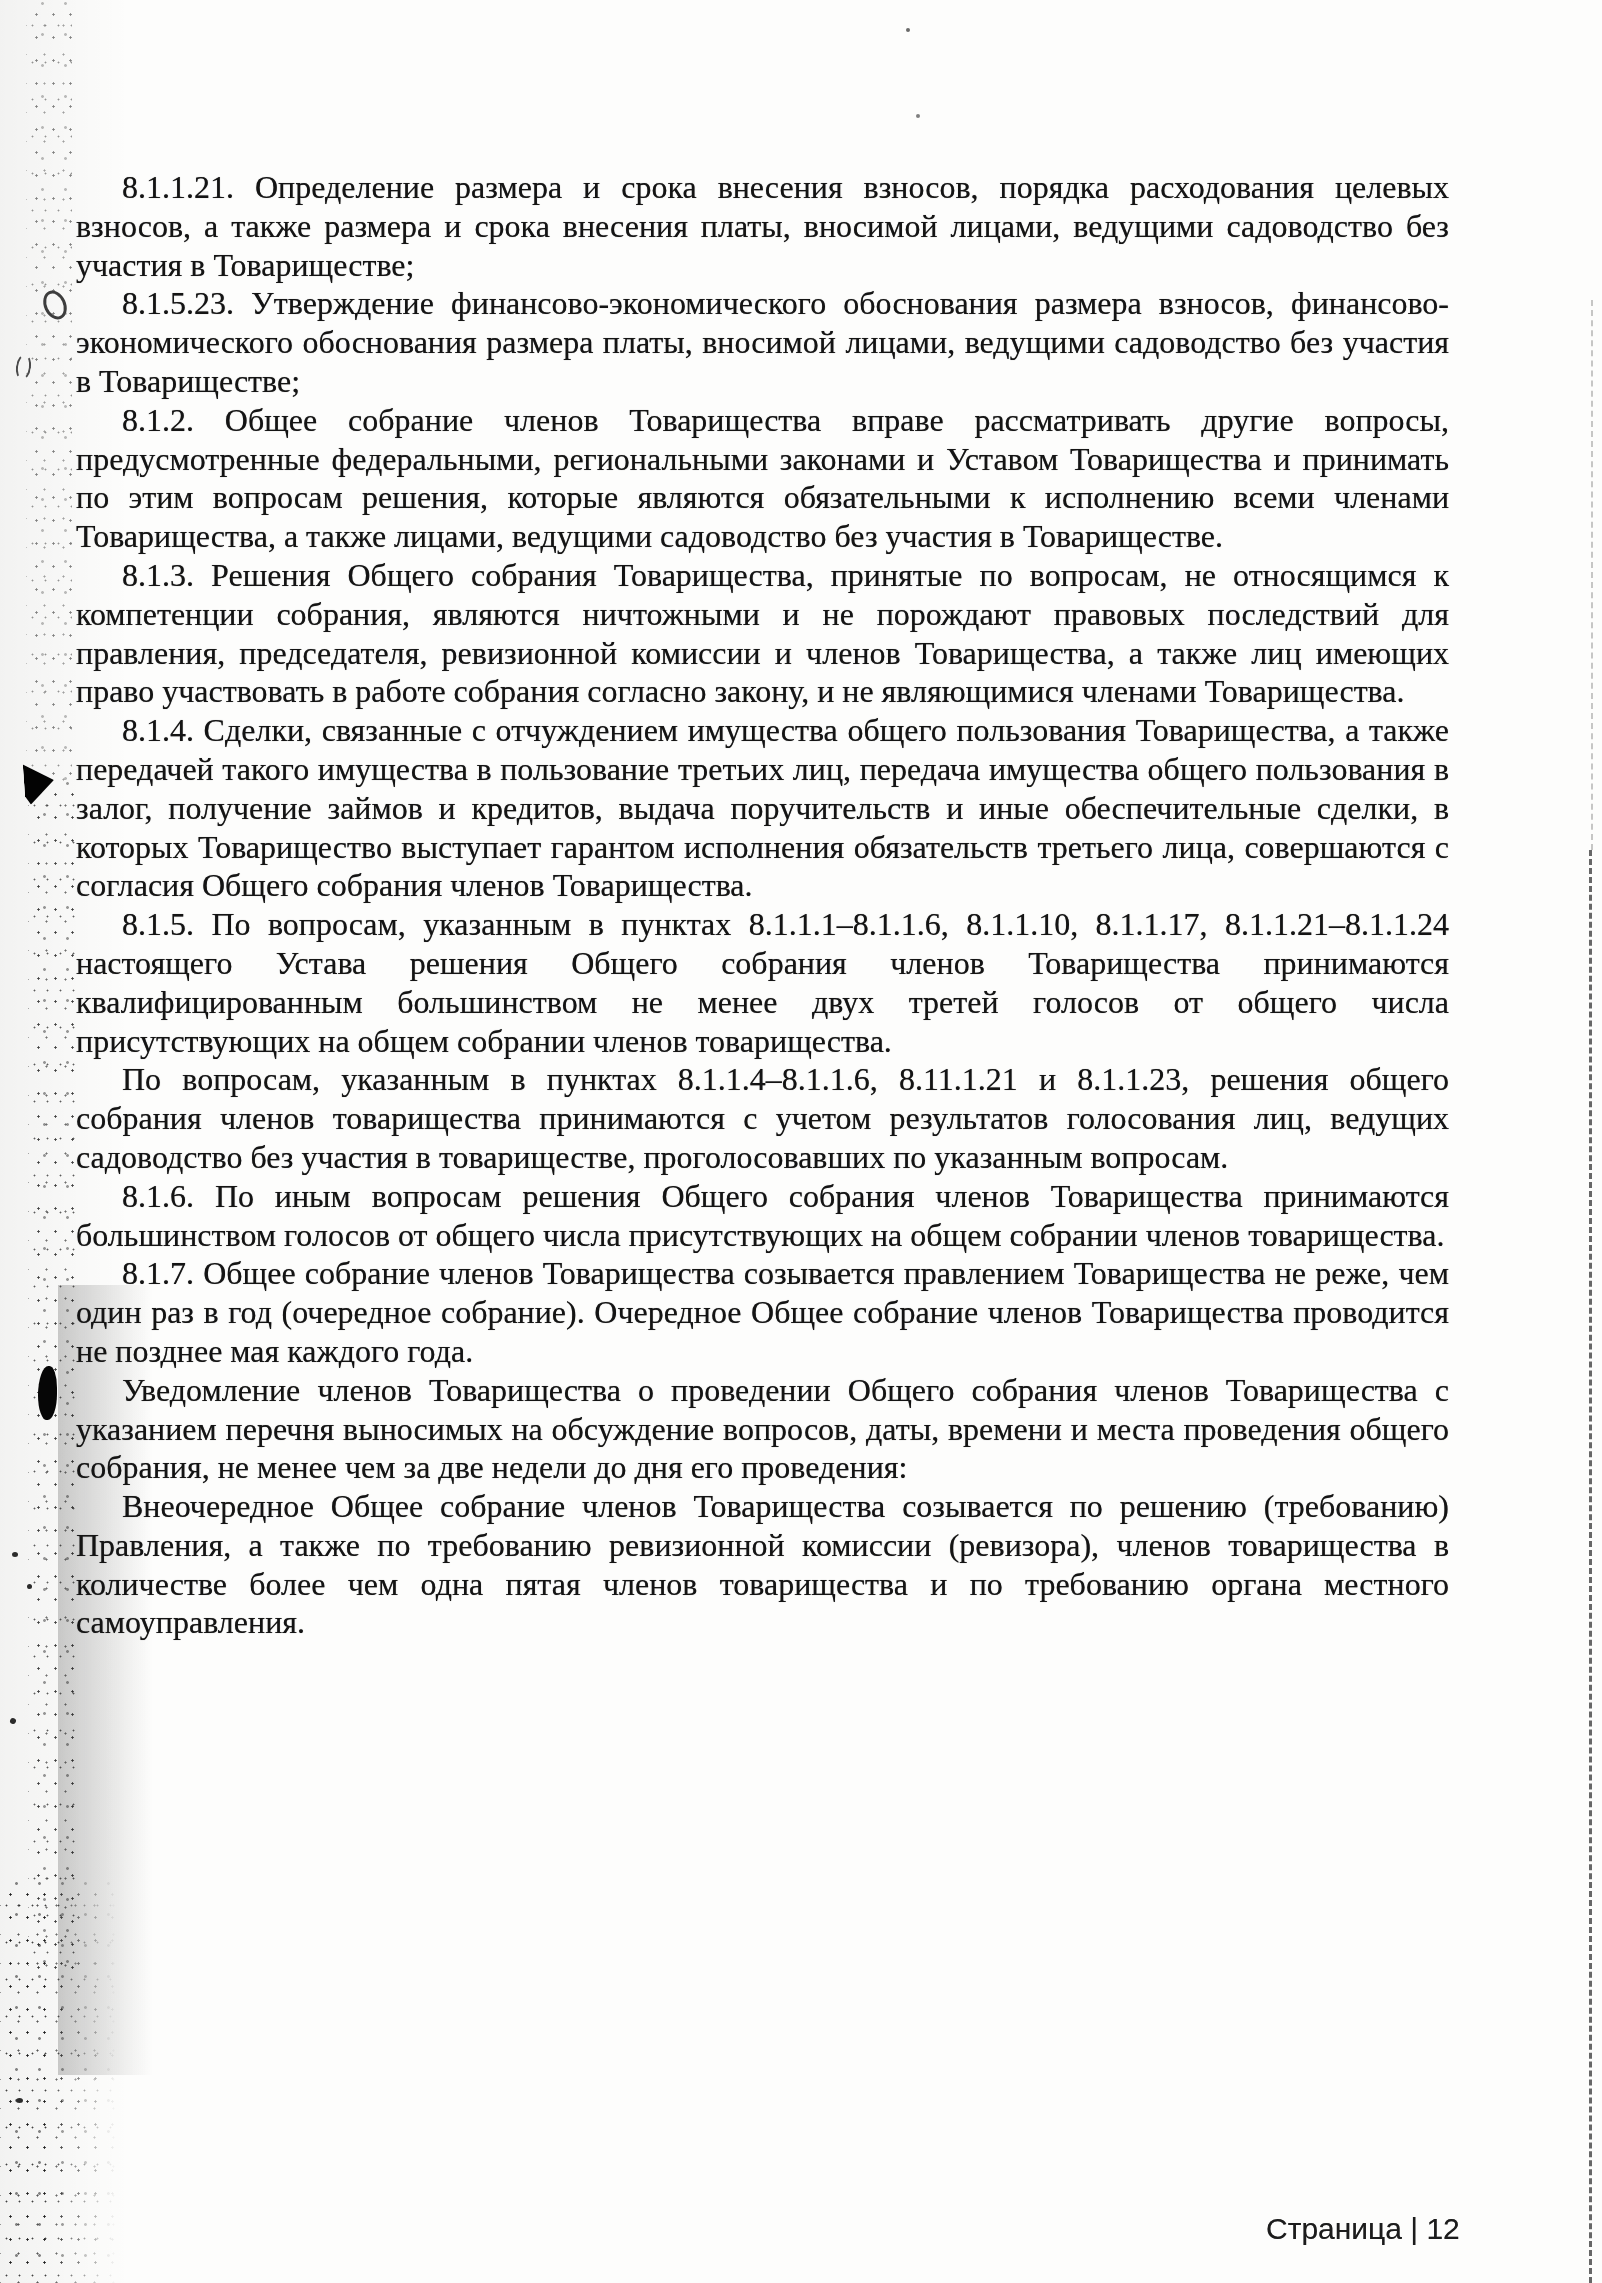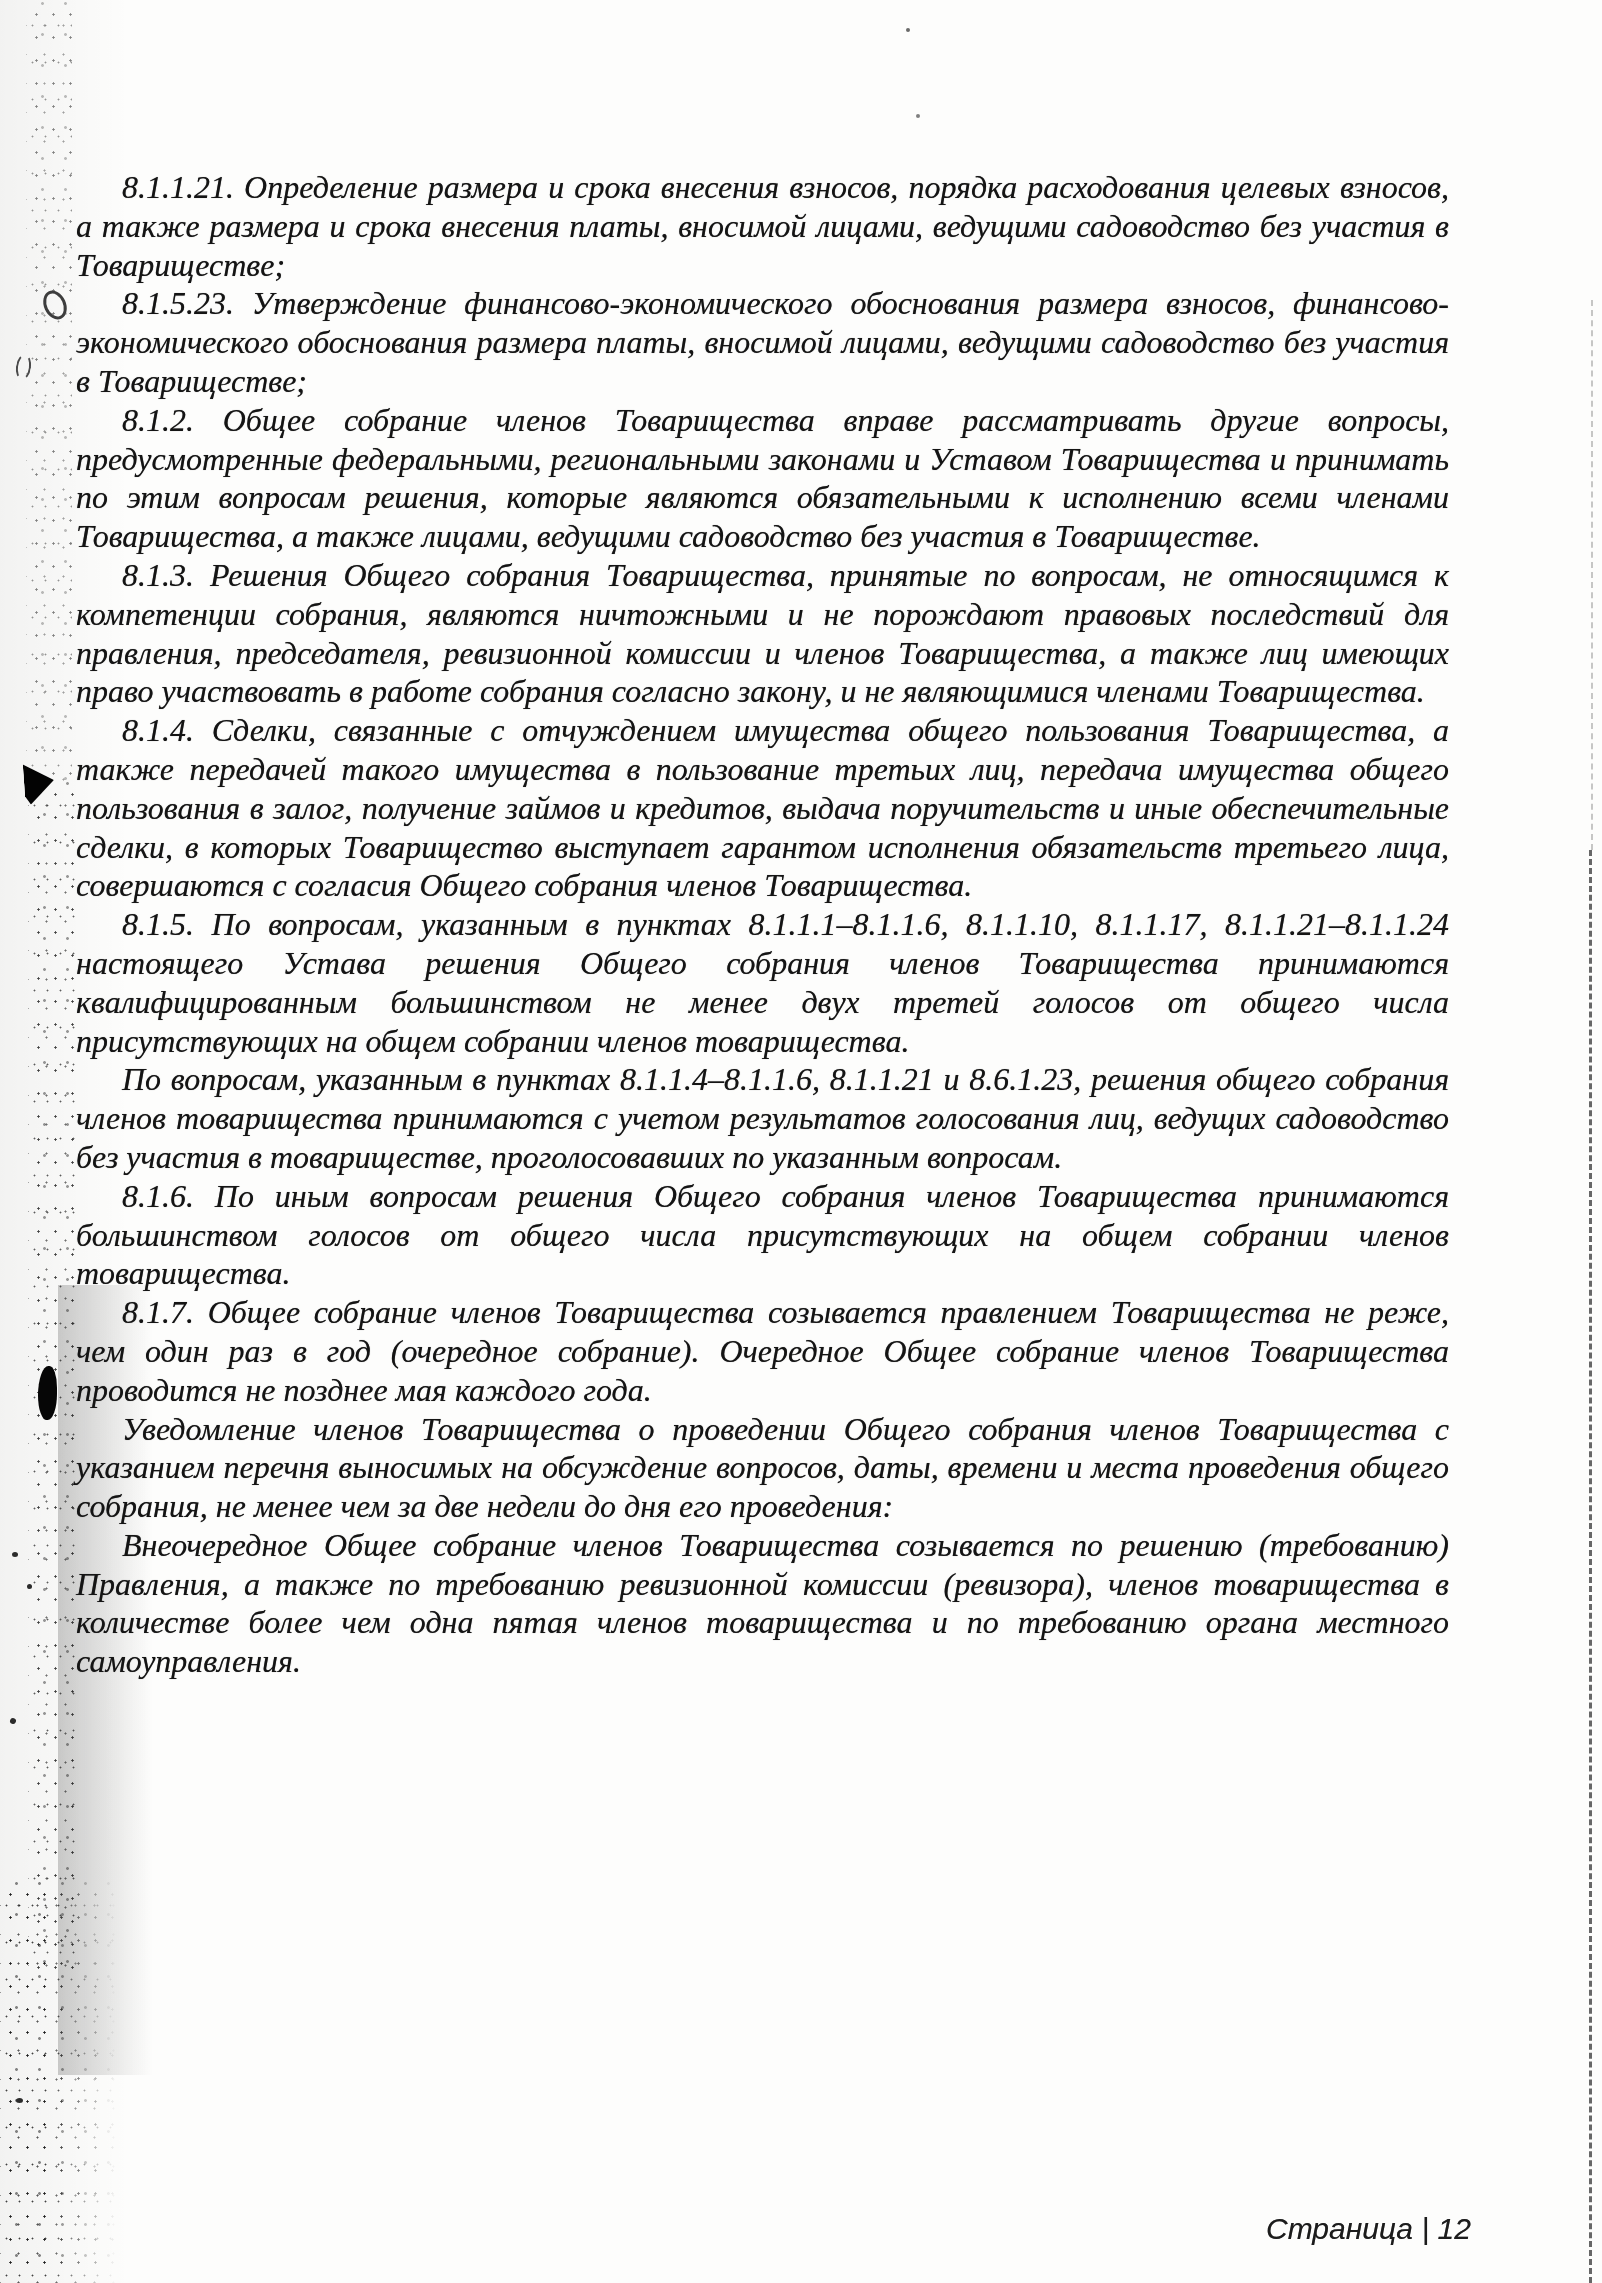--- a/index.html
+++ b/index.html
@@ -4,21 +4,20 @@
 <style>
   html, body {
     margin: 0; padding: 0;
     width: 1602px; height: 2283px;
     background: #ffffff;
     overflow: hidden;
   }
   .sheet {
     position: absolute; inset: 0;
     background: linear-gradient(to right, rgba(0,0,0,0.045), rgba(0,0,0,0) 130px), #fdfdfc;
-    font-style: italic;
   }
   
   .textbody {
     position: absolute;
     left: 76px; top: 168px; width: 1373px;
     font-family: "Liberation Serif", "DejaVu Serif", serif;
     font-size: 32px;
     line-height: 38.8px;
     color: #141414;
     text-align: justify;
@@ -131,21 +130,21 @@
 
 
       <p>8.1.2. Общее собрание членов Товарищества вправе рассматривать другие вопросы, предусмотренные федеральными, региональными законами и Уставом Товарищества и принимать по этим вопросам решения, которые являются обязательными к исполнению всеми членами Товарищества, а также лицами, ведущими садоводство без участия в Товариществе.</p>
 
       <p>8.1.3. Решения Общего собрания Товарищества, принятые по вопросам, не относящимся к компетенции собрания, являются ничтожными и не порождают правовых последствий для правления, председателя, ревизионной комиссии и членов Товарищества, а также лиц имеющих право участвовать в работе собрания согласно закону, и не являющимися членами Товарищества.</p>
 
       <p>8.1.4. Сделки, связанные с отчуждением имущества общего пользования Товарищества, а также передачей такого имущества в пользование третьих лиц, передача имущества общего пользования в залог, получение займов и кредитов, выдача поручительств и иные обеспечительные сделки, в которых Товарищество выступает гарантом исполнения обязательств третьего лица, совершаются с согласия Общего собрания членов Товарищества.</p>
 
       <p>8.1.5. По вопросам, указанным в пунктах 8.1.1.1–8.1.1.6, 8.1.1.10, 8.1.1.17, 8.1.1.21–8.1.1.24 настоящего Устава решения Общего собрания членов Товарищества принимаются квалифицированным большинством не менее двух третей голосов от общего числа присутствующих на общем собрании членов товарищества.</p>
 
-      <p>По вопросам, указанным в пунктах 8.1.1.4–8.1.1.6, 8.1.1.21 и 8.6.1.23, решения общего собрания членов товарищества принимаются с учетом результатов голосования лиц, ведущих садоводство без участия в товариществе, проголосовавших по указанным вопросам.</p>
+      <p>По вопросам, указанным в пунктах 8.1.1.4–8.1.1.6, 8.11.1.21 и 8.1.1.23, решения общего собрания членов товарищества принимаются с учетом результатов голосования лиц, ведущих садоводство без участия в товариществе, проголосовавших по указанным вопросам.</p>
 
       <p>8.1.6. По иным вопросам решения Общего собрания членов Товарищества принимаются большинством голосов от общего числа присутствующих на общем собрании членов товарищества.</p>
 
       <p>8.1.7. Общее собрание членов Товарищества созывается правлением Товарищества не реже, чем один раз в год (очередное собрание). Очередное Общее собрание членов Товарищества проводится не позднее мая каждого года.</p>
 
       <p>Уведомление членов Товарищества о проведении Общего собрания членов Товарищества с указанием перечня выносимых на обсуждение вопросов, даты, времени и места проведения общего собрания, не менее чем за две недели до дня его проведения:</p>
 
       <p>Внеочередное Общее собрание членов Товарищества созывается по решению (требованию) Правления, а также по требованию ревизионной комиссии (ревизора), членов товарищества в количестве более чем одна пятая членов товарищества и по требованию органа местного самоуправления.</p>
 
 

